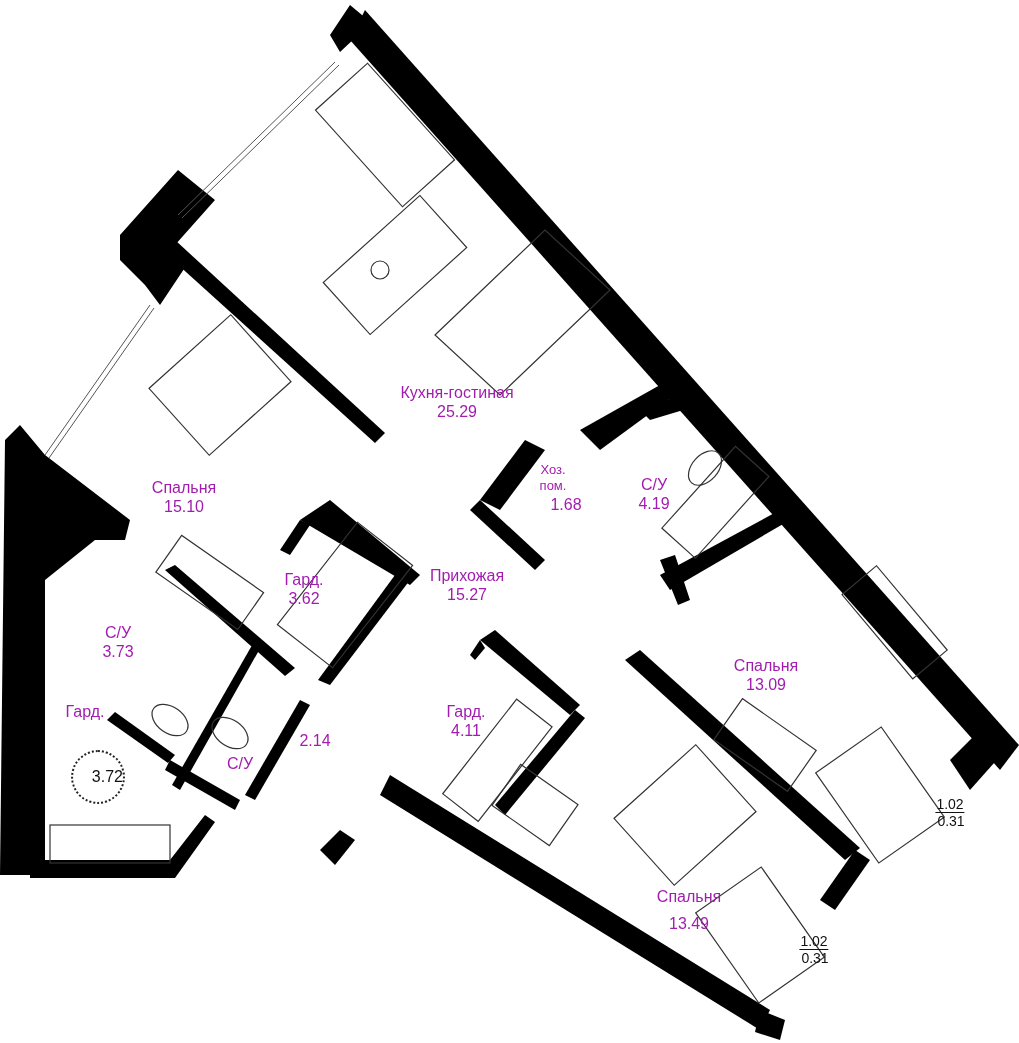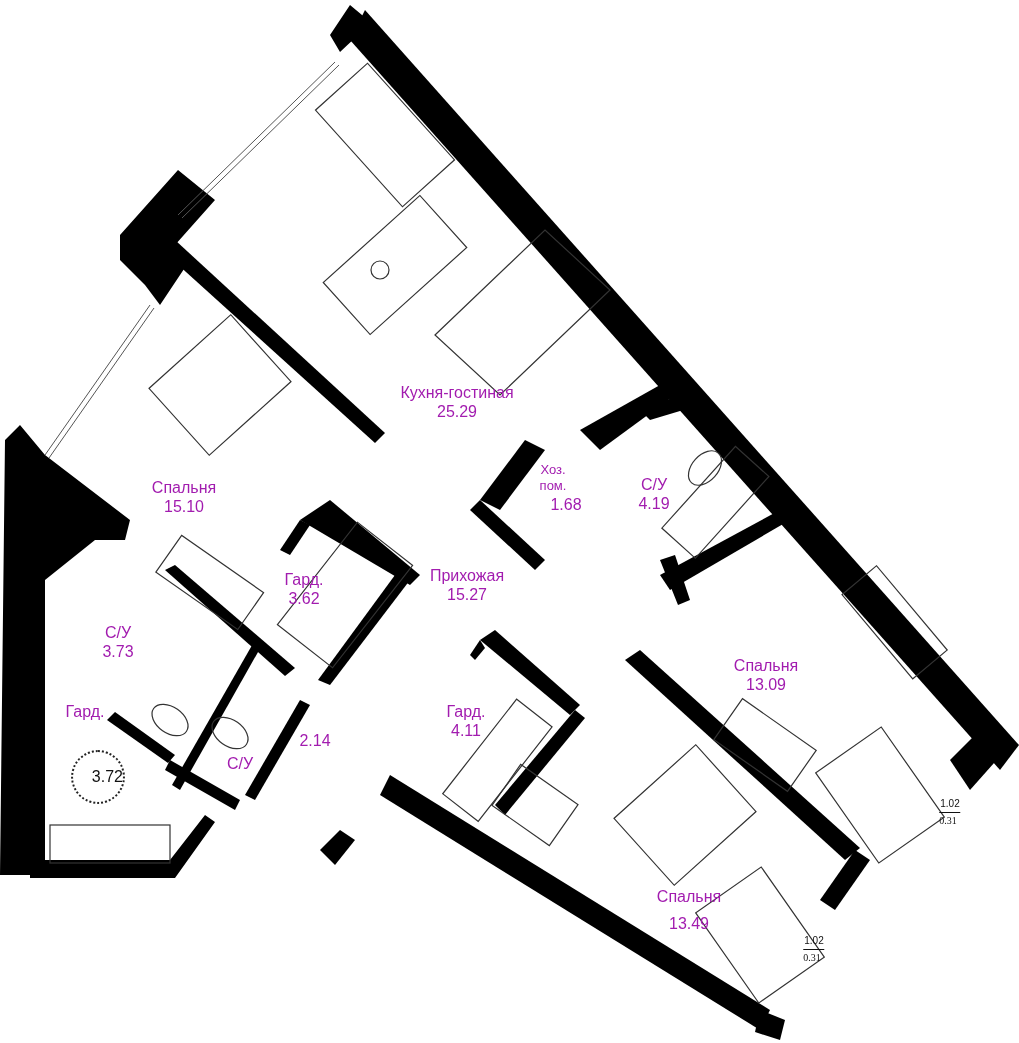--- a/index.html
+++ b/index.html
@@ -3,24 +3,24 @@
 <meta charset="utf-8">
 <style>
   html, body { margin:0; padding:0; background:#ffffff; }
   body { width:1019px; height:1043px; position:relative; overflow:hidden;
          font-family:"Liberation Sans", sans-serif; color:#111; }
   #plan { position:absolute; left:0; top:0; width:1019px; height:1043px; }
   .lbl { position:absolute; text-align:center; font-size:16px; line-height:19px;
          transform:translate(-50%,0); white-space:nowrap; color:#a21caf; }
   .lbl .name { display:block; }
   .lbl .area { display:block; }
-  .balc { position:absolute; font-size:10px; line-height:16px; text-align:left;
+  .balc { position:absolute; font-size:14px; line-height:16px; text-align:right;
           transform:translate(-50%,0); }
   .balc .top { display:block; border-bottom:1.5px solid #111; padding:0 1px; }
-  .balc .bot { display:block;font-family:Liberation Serif, serif; }
+  .balc .bot { display:block; }
   .circ { position:absolute; width:50px; height:50px; border-radius:50%;
           border:2px dotted #222; transform:translate(-50%,-50%);
           display:flex; align-items:center; justify-content:flex-end; font-size:16px; }
   .wall { fill:#000; }
   .thin { fill:none; stroke:#333; stroke-width:1.2; }
   .win { fill:none; stroke:#555; stroke-width:1; }
 </style>
 </head>
 <body>
 

